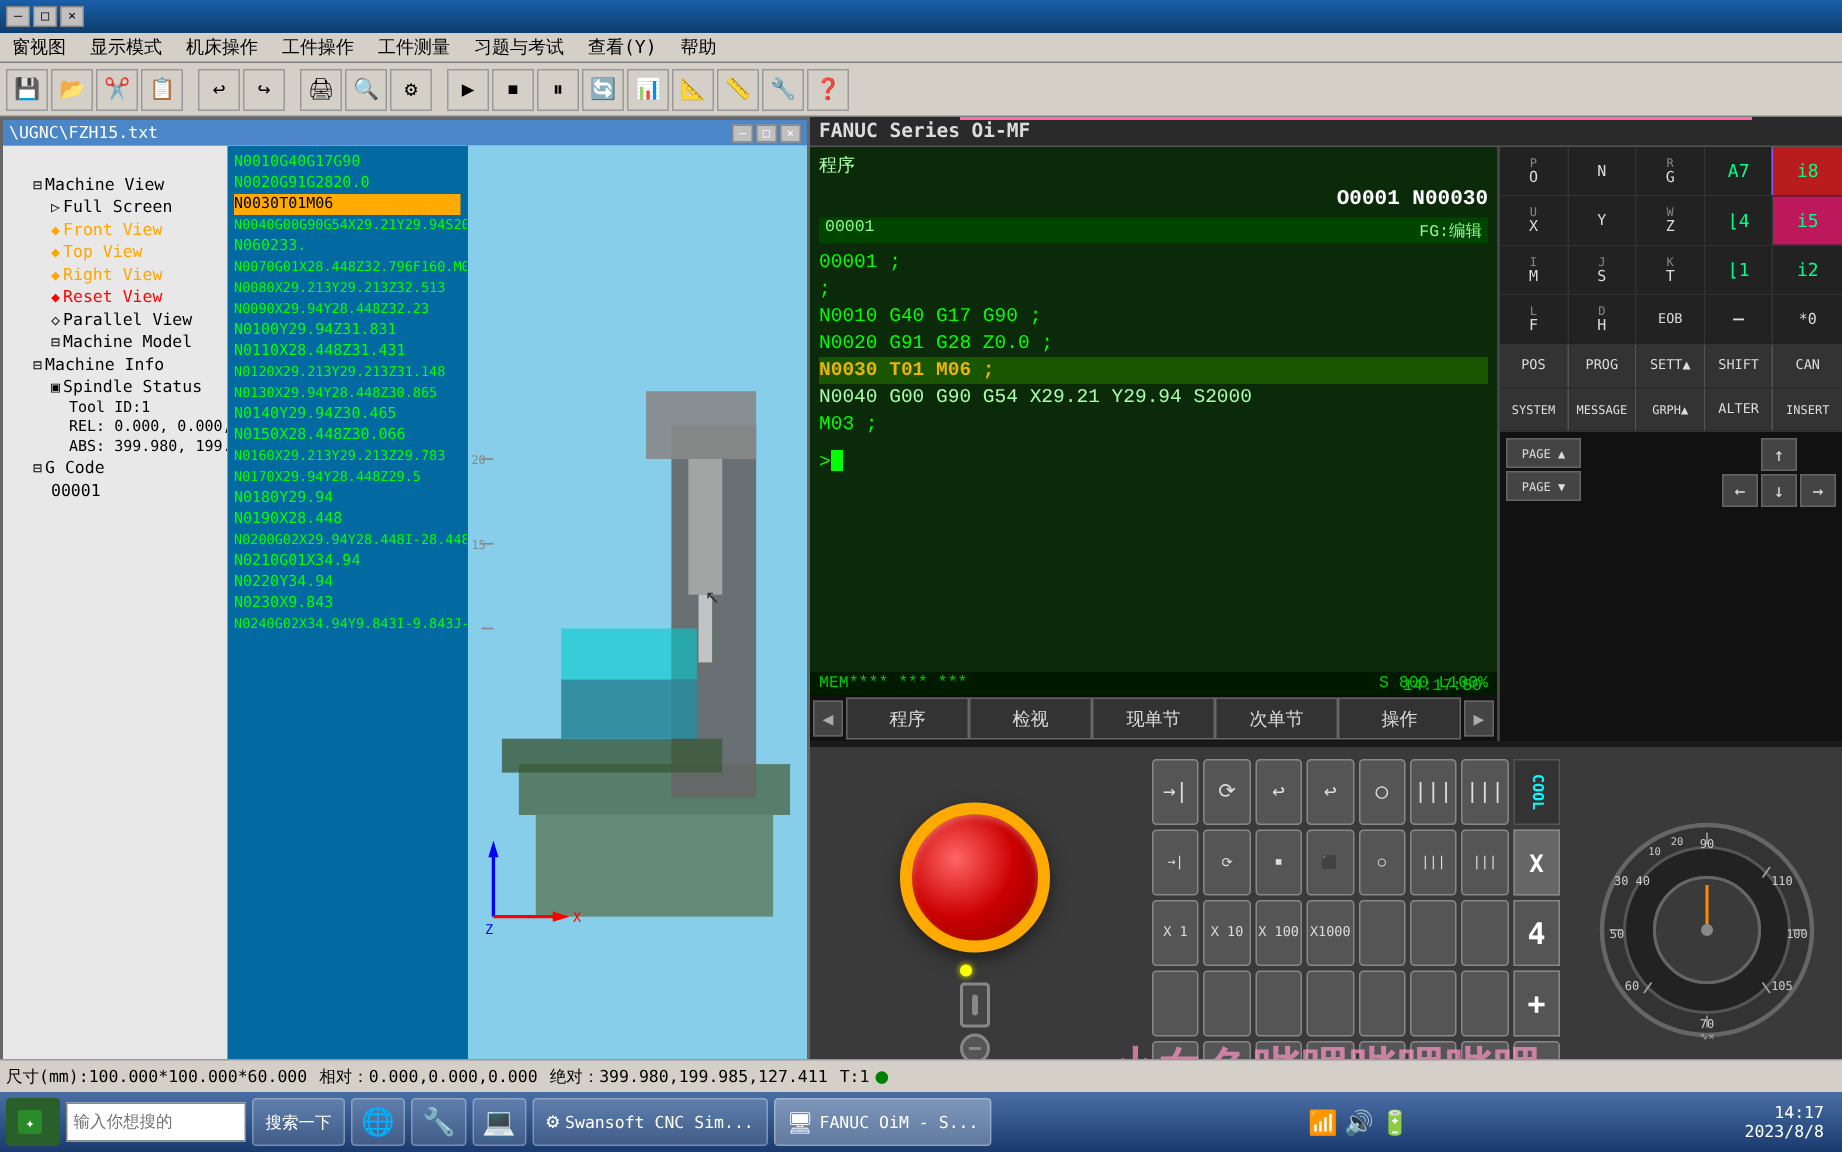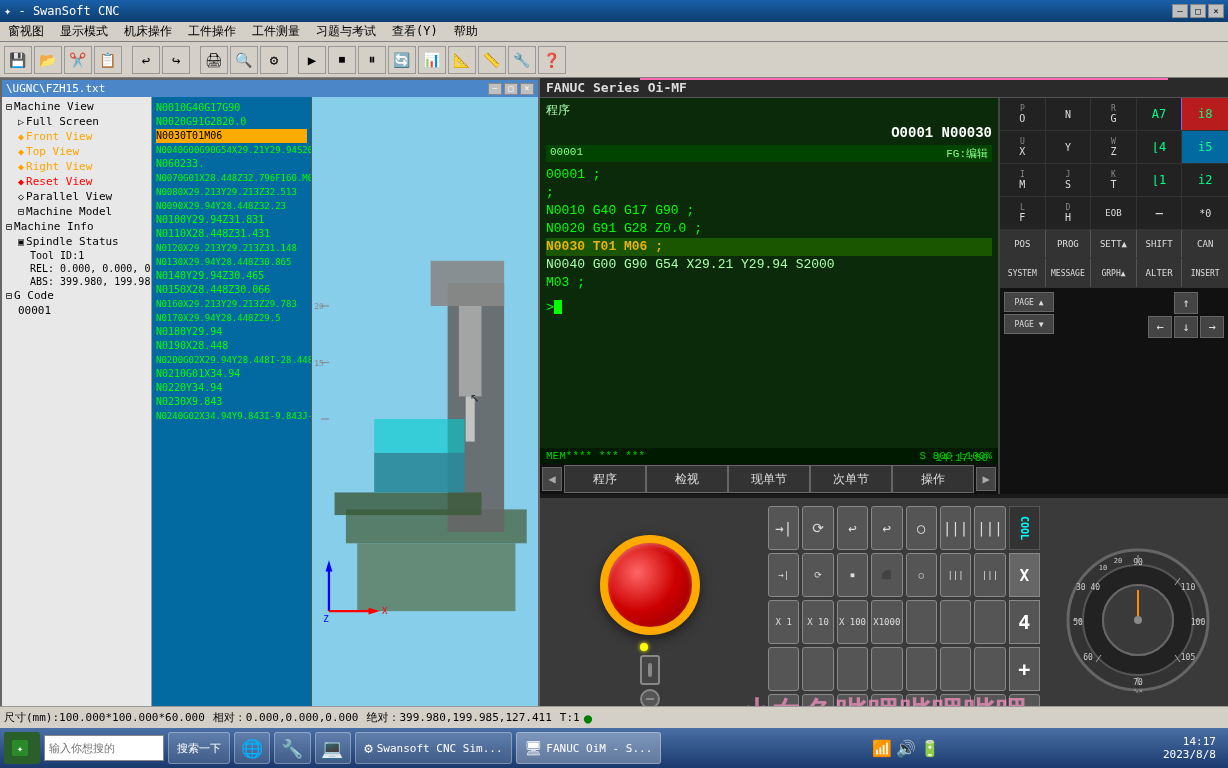--- a/index.html
+++ b/index.html
@@ -130,21 +130,21 @@
       height: calc(100% - 20px);
     }
 
     
     .tree-panel {
       width: 150px;
       background: #e8e8e8;
       border-right: 1px solid #999;
       font-size: 11px;
       overflow-y: auto;
-      padding: 2px;
+      padding: 18px;
     }
     .tree-item {
       padding: 1px 2px;
       cursor: pointer;
       white-space: nowrap;
       color: #000;
     }
     .tree-item .icon { font-size: 10px; margin-right: 2px; }
 
     
@@ -427,21 +427,20 @@
       align-items: center;
       padding: 0 4px;
       border-top: 1px solid #999;
       z-index: 50;
     }
   </style>
 </head>
 <body>
 
 <div class="title-bar">
-  <span class="title-bar-text">✦ - SwanSoft CNC</span>
   <div class="title-bar-buttons">
     <div class="title-bar-btn">–</div>
     <div class="title-bar-btn">□</div>
     <div class="title-bar-btn">×</div>
   </div>
 </div>
 
 <div class="menu-bar">
   <div class="menu-item">窗视图</div>
   <div class="menu-item">显示模式</div>
@@ -662,21 +661,21 @@
                   <span>X</span>
                 </div>
               <div style="height:32px;background:#222;border-right:1px solid #333;display:flex;flex-direction:column;align-items:center;justify-content:center;cursor:pointer;color:#ddd;font-size:10px;">
                   <span>Y</span>
                 </div>
               <div style="height:32px;background:#222;border-right:1px solid #333;display:flex;flex-direction:column;align-items:center;justify-content:center;cursor:pointer;color:#ddd;font-size:10px;">
                   <span style="font-size:8px;color:#888;">W</span>
                   <span>Z</span>
                 </div>
               <div style="height:32px;background:#222;border-right:1px solid #333;display:flex;flex-direction:column;align-items:center;justify-content:center;cursor:pointer;color:#00ff88;font-size:12px;">⌊4</div>
-              <div style="height:32px;background:#0369a1;display:flex;flex-direction:column;align-items:center;justify-content:center;cursor:pointer;color:#00ff88;font-size:12px;">i5</div>
+              <div style="height:32px;background:#be185d;display:flex;flex-direction:column;align-items:center;justify-content:center;cursor:pointer;color:#00ff88;font-size:12px;">i5</div>
             </div>
 
             <div style="display:grid;grid-template-columns:repeat(5,1fr);border-bottom:1px solid #333;">
               <div style="height:32px;background:#222;border-right:1px solid #333;display:flex;flex-direction:column;align-items:center;justify-content:center;cursor:pointer;color:#ddd;font-size:10px;">
                   <span style="font-size:8px;color:#888;">I</span>
                   <span>M</span>
                 </div>
               <div style="height:32px;background:#222;border-right:1px solid #333;display:flex;flex-direction:column;align-items:center;justify-content:center;cursor:pointer;color:#ddd;font-size:10px;">
                   <span style="font-size:8px;color:#888;">J</span>
                   <span>S</span>

